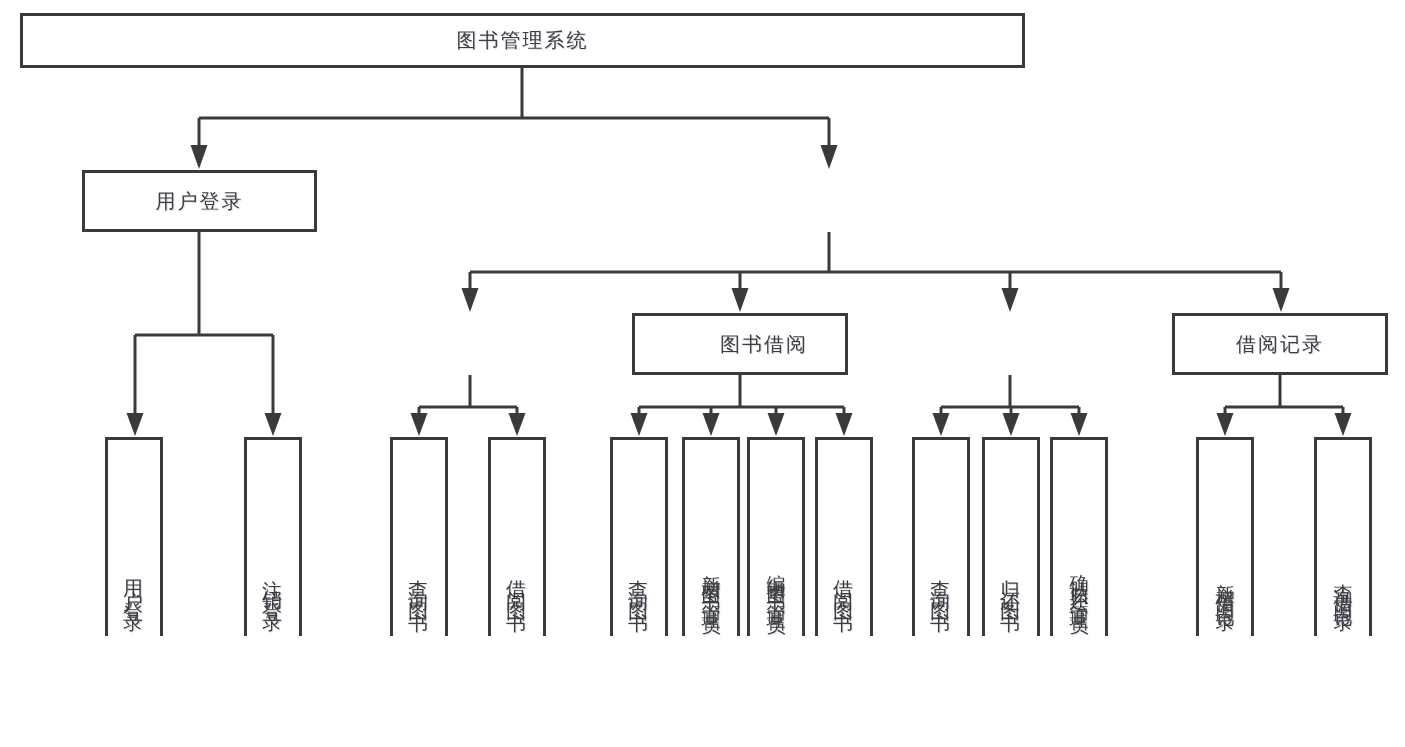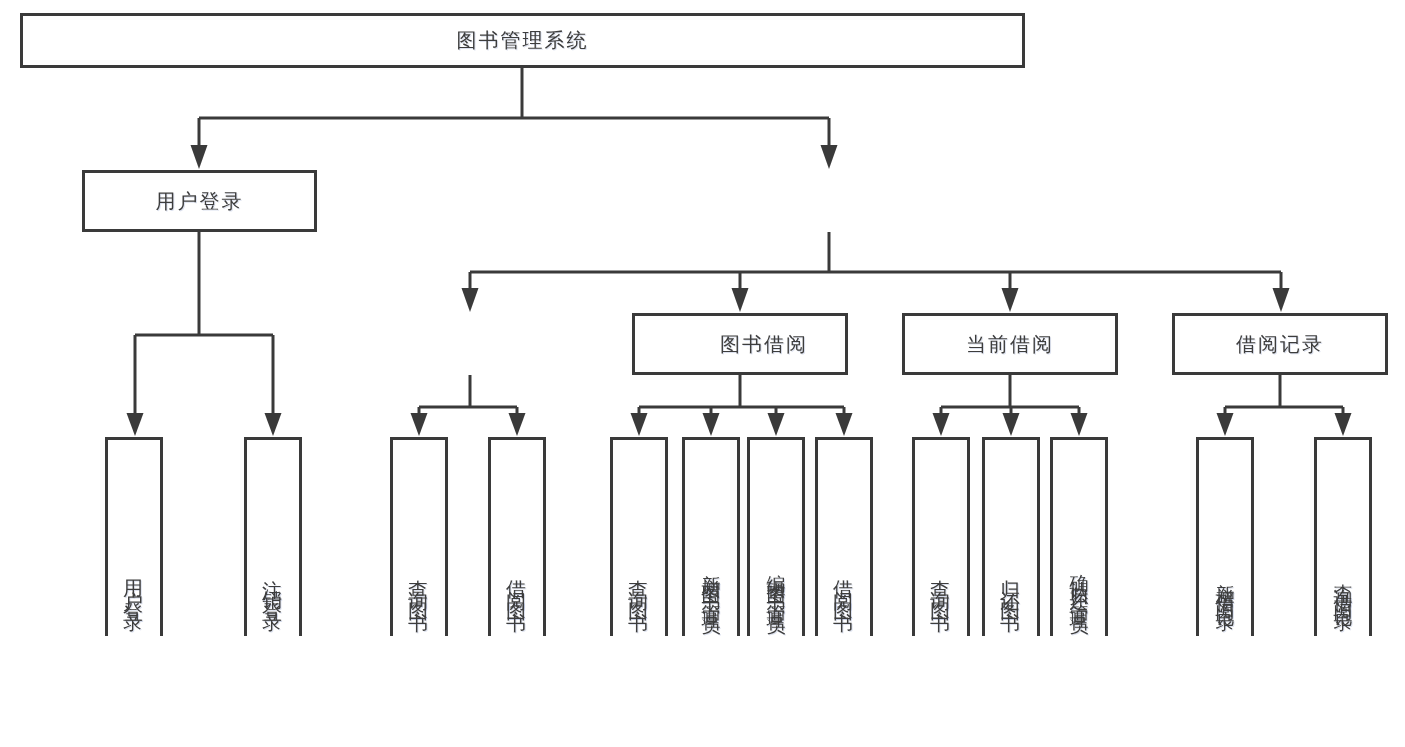--- a/index.html
+++ b/index.html
@@ -139,23 +139,20 @@
     <span class="lbl">图书管理系统</span>
   </div>
 
   <div class="box h" style="left:82px; top:170px; width:235px; height:62px;">
     <span class="lbl">用户登录</span>
   </div>
 
   <div class="box h" style="left:632px; top:313px; width:216px; height:62px;padding-left:48px;">
     <span class="lbl">图书借阅</span>
   </div>
-  <div class="box h" style="left:902px; top:313px; width:216px; height:62px;">
-    <span class="lbl">当前借阅</span>
-  </div>
   <div class="box h" style="left:1172px; top:313px; width:216px; height:62px;">
     <span class="lbl">借阅记录</span>
   </div>
 
   <div class="box vert" style="left:105px; top:437px; width:58px; height:298px;">
     <span class="lbl">用户登录</span>
   </div>
   <div class="box vert" style="left:244px; top:437px; width:58px; height:298px;">
     <span class="lbl">注销登录</span>
   </div>

